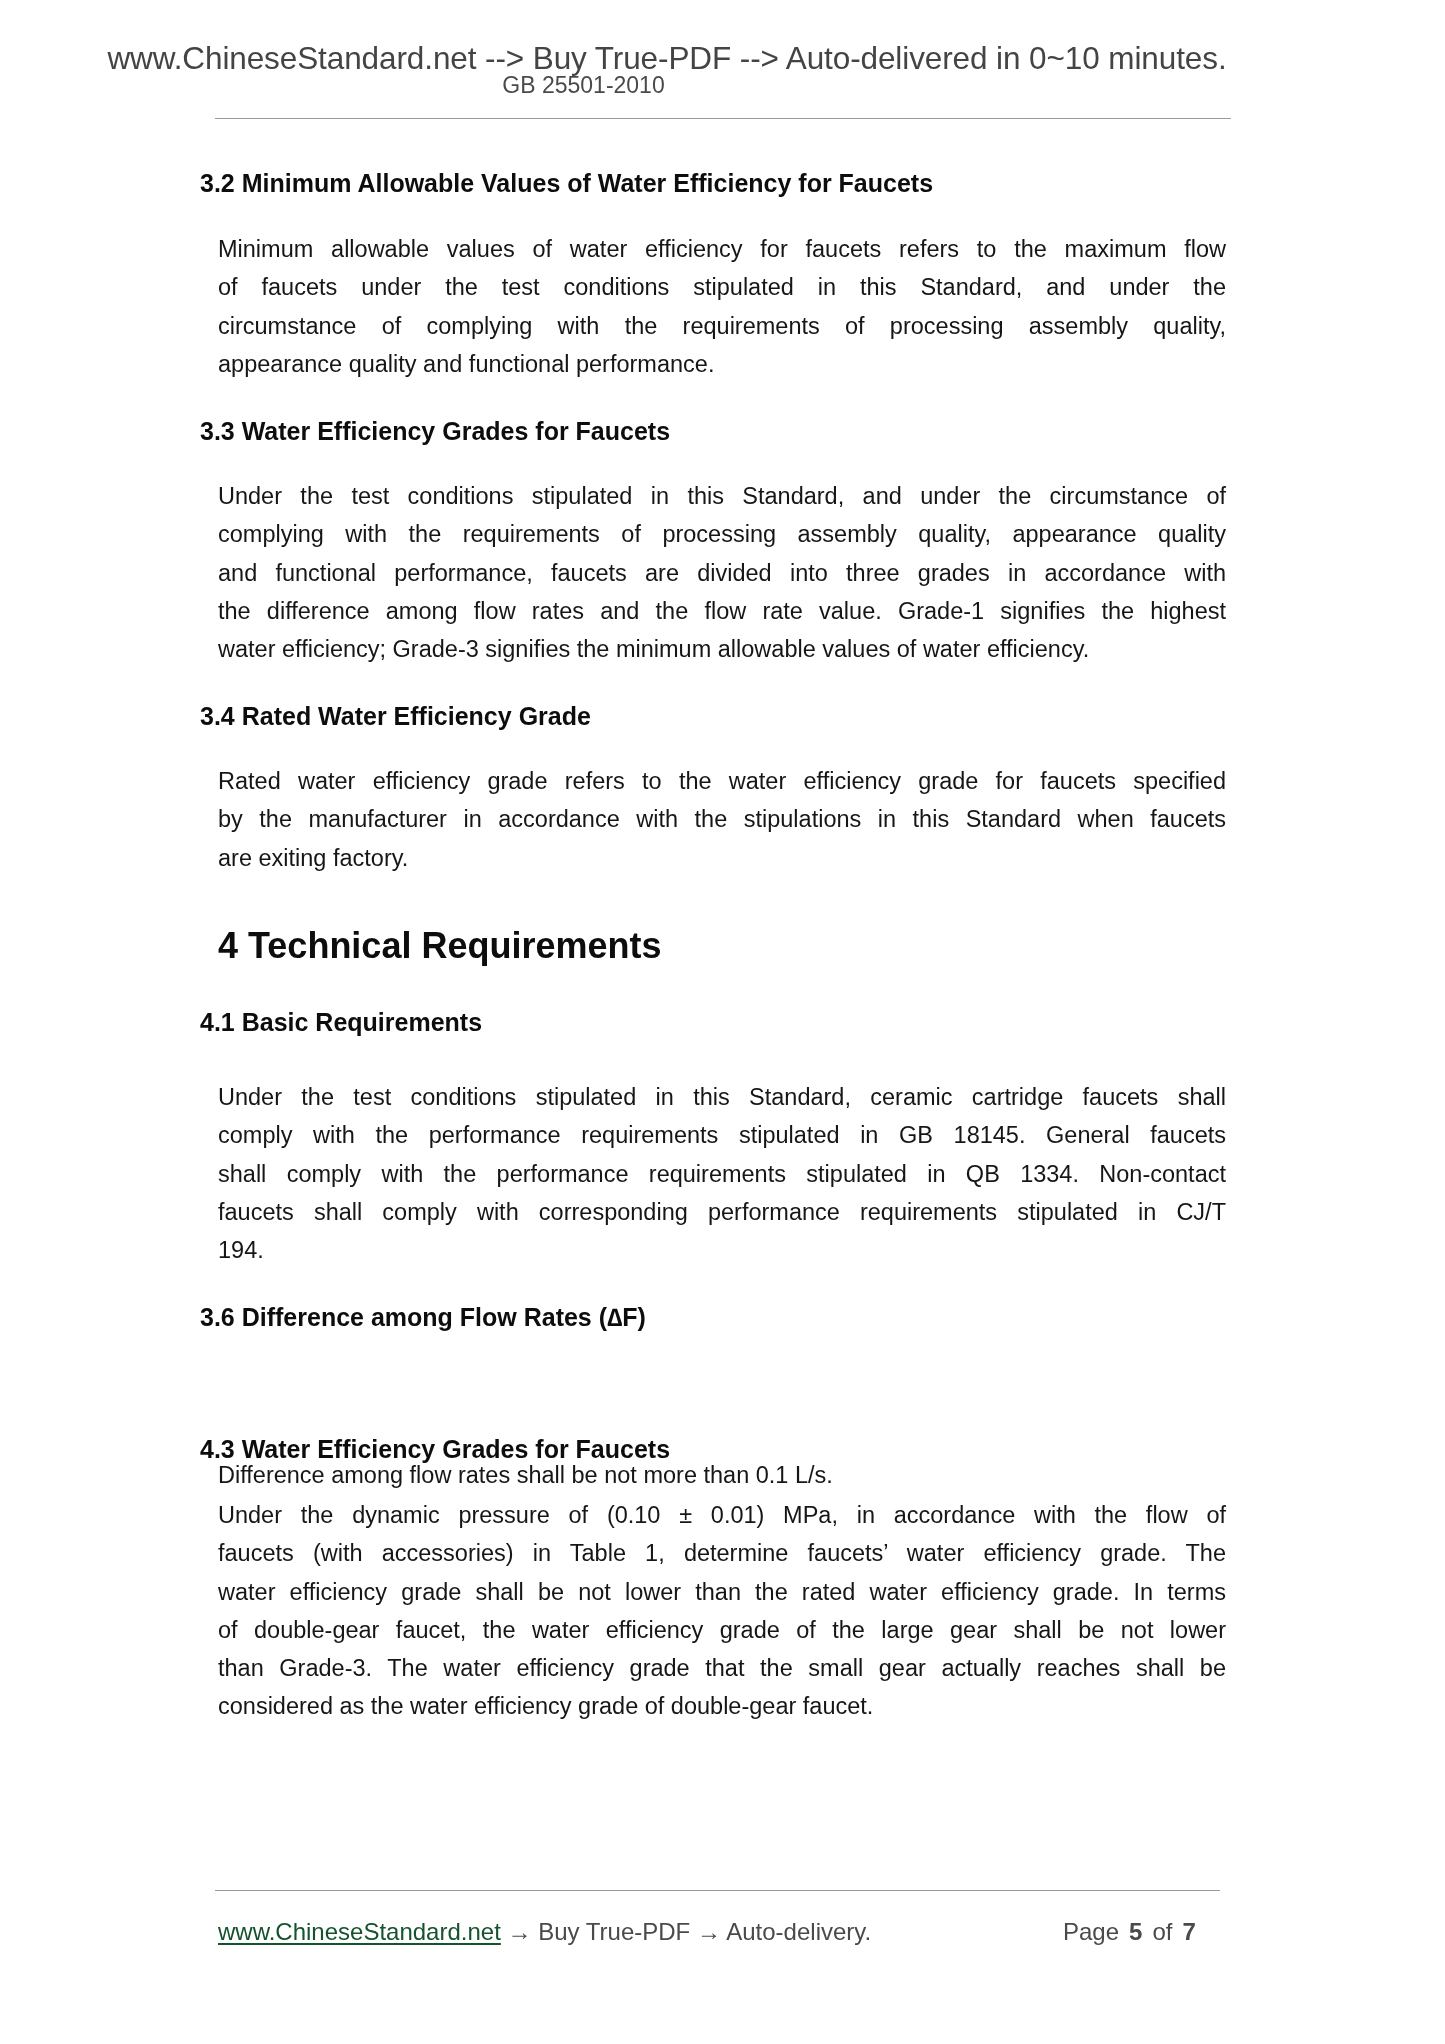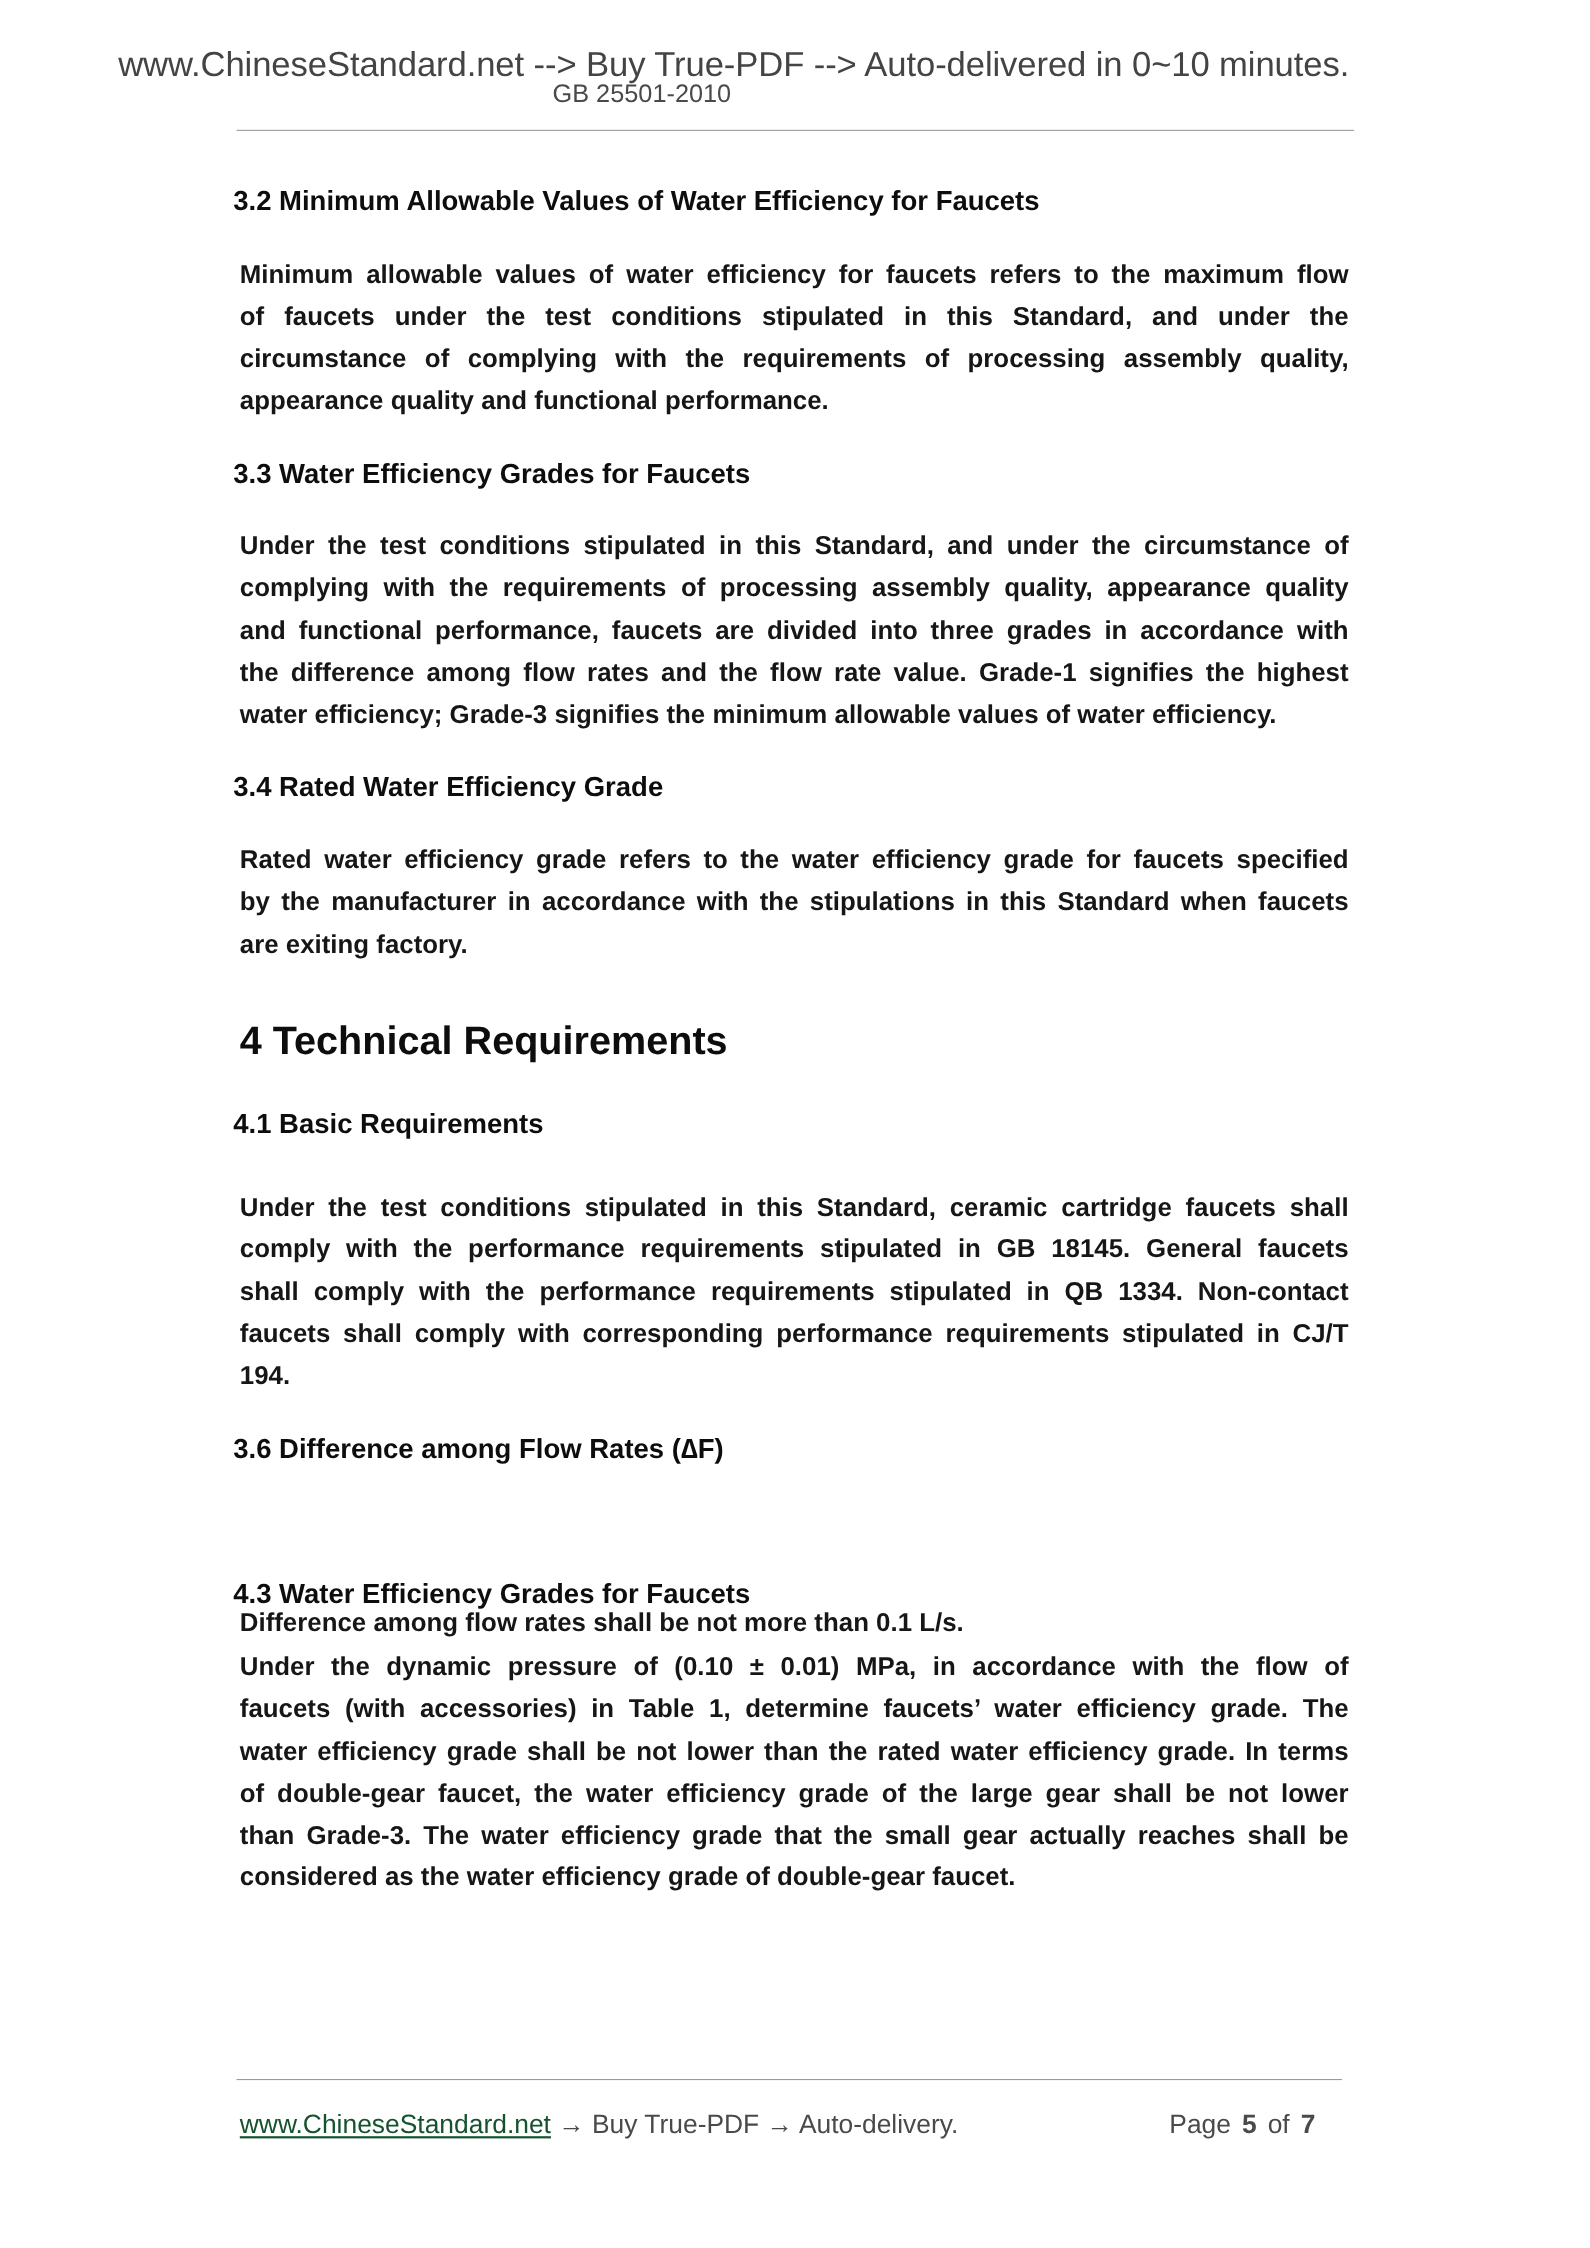--- a/index.html
+++ b/index.html
@@ -4,23 +4,23 @@
 <style>
   html, body { margin: 0; padding: 0; background: #ffffff; }
   body { width: 1445px; height: 2044px; position: relative; overflow: hidden;
          font-family: "Liberation Sans", sans-serif; color: #111111; }
   .abs { position: absolute; }
   .banner { left: 0; width: 1334px; top: 36px; text-align: center; font-size: 31.5px;
             color: #444444; line-height: 44px; white-space: nowrap; letter-spacing: -0.1px; }
   .stdno { left: 0; width: 1167px; top: 72px; text-align: center; font-size: 23px;
            color: #4a4a4a; line-height: 26px; }
   .rule { height: 0; border-top: 1.5px solid #9a9a9a; }
-  .h2 { left: 212px; font-weight: bold; font-size: 25px; line-height: 30px; white-space: nowrap; color: #0d0d0d; }
+  .h2 { left: 200px; font-weight: bold; font-size: 25px; line-height: 30px; white-space: nowrap; color: #0d0d0d; }
   .h1 { left: 218px; font-weight: bold; font-size: 36px; line-height: 40px; white-space: nowrap; color: #0d0d0d; }
-  .para { left: 218px; width: 1008px; font-weight: bold; }
+  .para { left: 218px; width: 1008px; }
   .line { display: block; height: 38.3px; line-height: 38.3px; font-size: 23.5px;
           text-align: justify; text-align-last: justify; white-space: nowrap; color: #161616; }
   .line.last { text-align-last: left; }
   .footer { top: 1917px; font-size: 24px; line-height: 30px; color: #4a4a4a; white-space: nowrap; }
   .footer a { color: #14532d; text-decoration: underline; text-underline-offset: 3px; }
   .pageinfo { top: 1917px; left: 1063px; font-size: 24px; line-height: 30px; color: #4a4a4a; white-space: nowrap; }
   .pageinfo b { font-weight: bold; }
   .sp { display: inline-block; width: 10px; }
 </style>
 </head>

